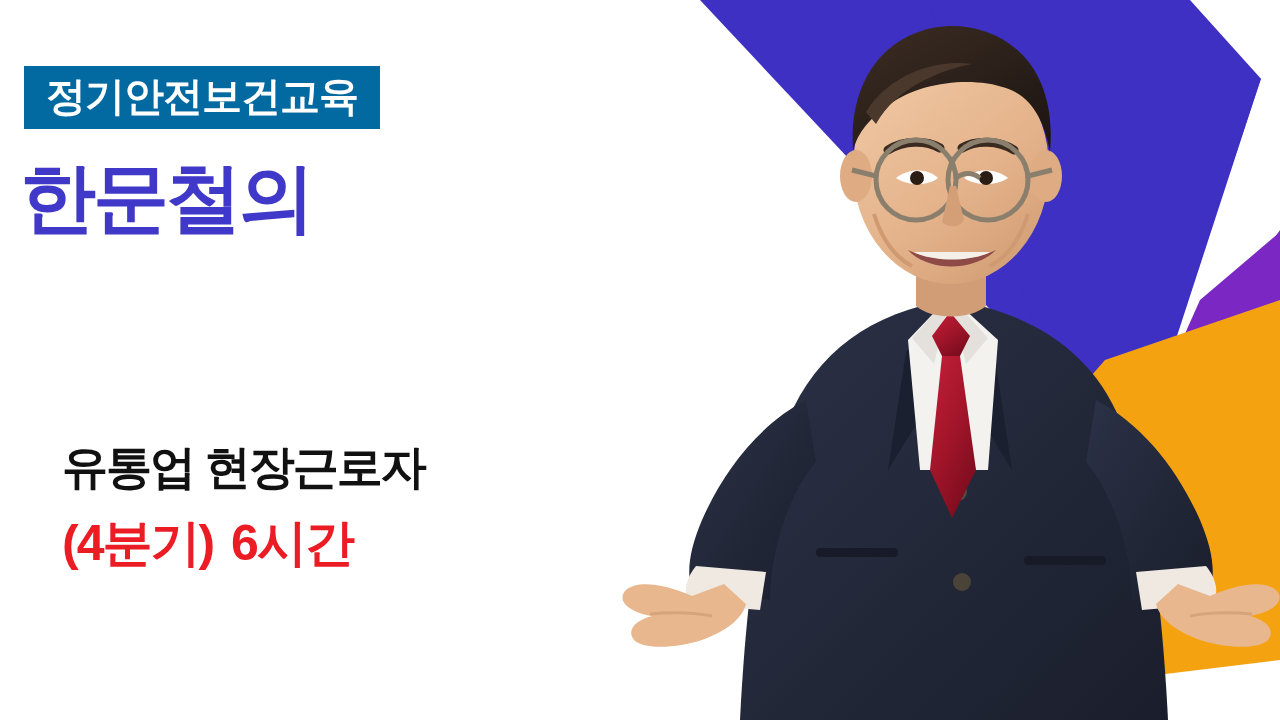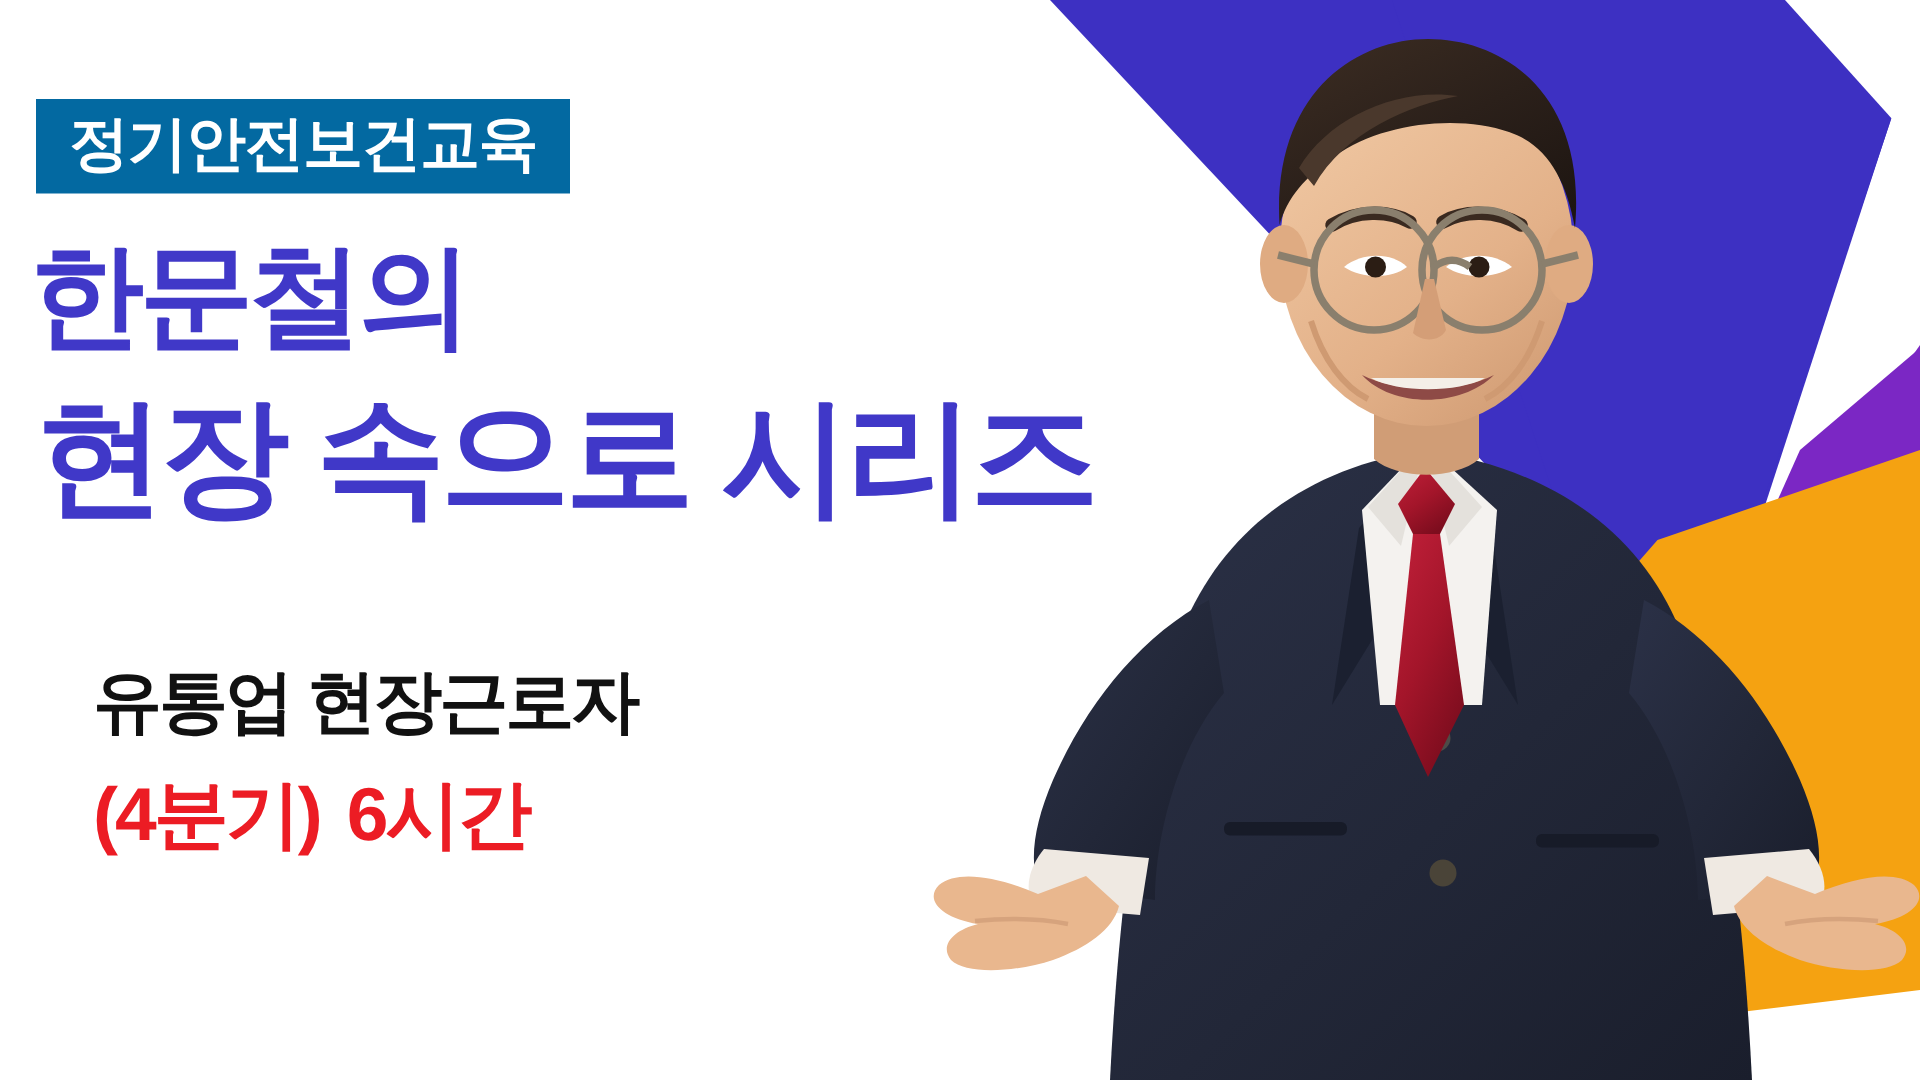--- a/index.html
+++ b/index.html
@@ -257,21 +257,20 @@
       </g>
     </g>
   </svg>
 
   <div class="text-layer">
 
     <div class="badge">정기안전보건교육</div>
 
     <div class="title-sub">한문철의</div>
 
-    <div class="title-main">현장 속으로 시리즈</div>
 
     <div class="course-target">유통업  현장근로자</div>
 
     <div class="course-hours">
       <span class="quarter">(4분기)</span><span>6시간</span>
     </div>
 
   </div>
 </div>
 

